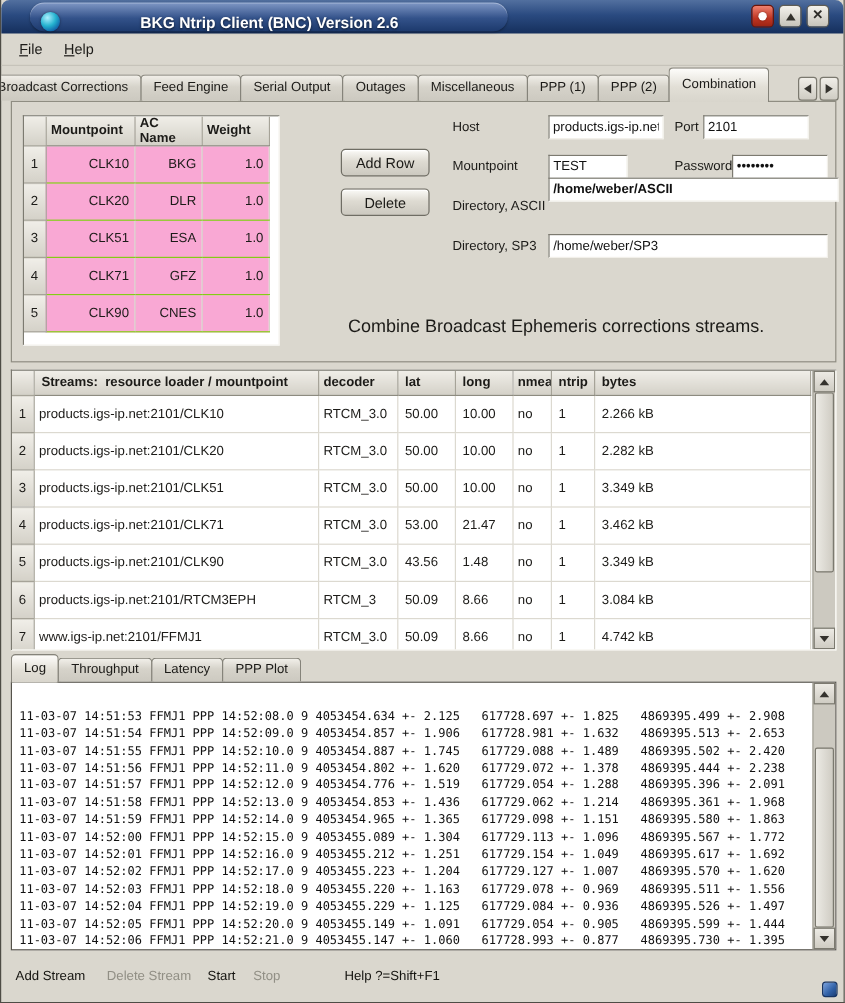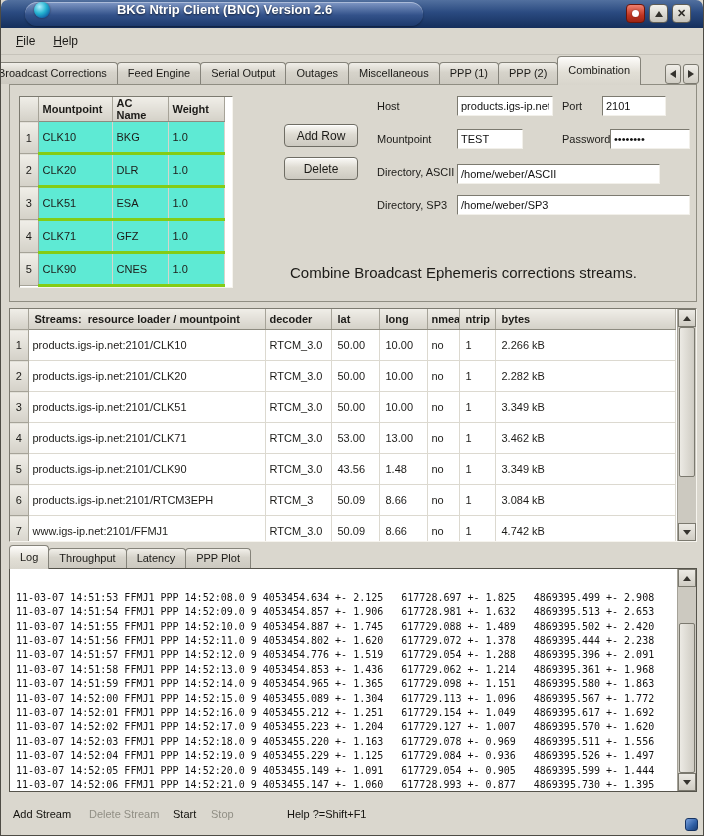--- a/index.html
+++ b/index.html
@@ -9,21 +9,21 @@
     border:1px solid #4e4c45;border-top:none;
     font-family:"Liberation Sans",sans-serif;color:#1c1b18;
   }
   
   #titlebar{position:absolute;top:0;left:0;right:0;height:28px;
     background:linear-gradient(180deg,#52709f 0%,#2a4a80 45%,#152f5c 100%);
     border-radius:7px 7px 0 0;}
   .title-blob{position:absolute;left:24px;top:2px;width:398px;height:24px;border-radius:12px;
     background:linear-gradient(180deg,#8199c6 0%,#33528a 55%,#1d3a6d 100%);
     box-shadow:inset 0 1px 0 rgba(255,255,255,.35), 0 1px 2px rgba(0,0,0,.35);
-    display:flex;align-items:flex-start;}
+    display:flex;align-items:flex-end;}
   .app-icon{width:16px;height:16px;margin-left:9px;border-radius:50%;
     background:radial-gradient(circle at 35% 30%,#aeefff,#24b2cf 45%,#0c4fa0 85%);
     box-shadow:0 0 2px rgba(0,0,0,.5);}
   .title-text{flex:1;text-align:center;color:#fff;font-weight:bold;font-size:13px;
     text-shadow:0 1px 2px rgba(0,0,0,.65);padding-right:24px;white-space:nowrap;overflow:hidden;}
   .win-btns{position:absolute;right:12px;top:4px;display:flex;gap:4px;}
   .wbtn{width:19px;height:19px;border-radius:4px;box-sizing:border-box;
     background:linear-gradient(180deg,#f4f2ec,#c6c3ba);border:1px solid #5f5d55;
     display:flex;align-items:center;justify-content:center;cursor:default;}
   .wbtn.red{background:linear-gradient(180deg,#ef8170,#c03522 60%,#9c2413);border-color:#6b150a;}
@@ -53,21 +53,21 @@
   .frame{position:absolute;left:8px;width:688px;box-sizing:border-box;border:1px solid #8f8d82;z-index:1;}
   #combo-frame{top:84px;height:218px;background:#dad7ce;}
   
   #mini-wrap{position:absolute;left:9px;top:11px;width:214px;height:192px;background:#fff;box-sizing:border-box;
     border:1px solid;border-color:#7c7a70 #f6f4ee #f6f4ee #7c7a70;overflow:hidden;}
   table{border-collapse:collapse;table-layout:fixed;}
   #mini-table{width:204px;font-size:11px;}
   #mini-table th{background:linear-gradient(#f0eee8,#d4d1c8);border-right:1px solid #a6a398;border-bottom:1px solid #8d8b80;
     font-weight:bold;height:21px;text-align:left;padding:0 4px;font-size:11px;}
   #mini-table th.rownum{font-weight:normal;text-align:center;padding:0;border-bottom:1px solid #a6a398;}
-  #mini-table td{height:30px;border-right:1px solid #d7d4cb;border-bottom:3px solid #84cc16;padding:0 4px;background:#5eead4;}
+  #mini-table td{height:30px;border-right:1px solid #d7d4cb;border-bottom:1px solid #84cc16;padding:0 4px;background:#f9a8d4;text-align:right;}
   
   .pushbtn{position:absolute;width:74px;height:23px;box-sizing:border-box;
     background:linear-gradient(180deg,#fbfaf7 0%,#dedbd2 45%,#ccc9c0 100%);
     border:1px solid #6f6d64;border-radius:4px;font-size:12px;font-family:inherit;color:#1c1b18;
     box-shadow:inset 0 1px 0 #fff;}
   .flabel{position:absolute;font-size:11px;line-height:20px;white-space:nowrap;}
   .tinput{position:absolute;height:20px;box-sizing:border-box;background:#fff;color:#111;
     border:1px solid;border-color:#7c7a70 #f2f0ea #f2f0ea #7c7a70;font-size:11px;padding:0 3px;font-family:inherit;}
   #combo-note{position:absolute;left:280px;top:179px;font-size:15px;}
   
@@ -202,29 +202,29 @@
         </tbody>
       </table>
     </div>
 
     <button class="pushbtn" style="left:274px;top:39px;">Add Row</button>
     <button class="pushbtn" style="left:274px;top:72px;">Delete</button>
 
     <span class="flabel" style="left:367px;top:11px;">Host</span>
     <input class="tinput" style="left: 447px; top: 11px; width: 96px;" type="text" value="products.igs-ip.net">
     <span class="flabel" style="left:552px;top:11px;">Port</span>
-    <input class="tinput" style="left: 592px; top: 11px; width: 64px;" type="text" value="2101">
+    <input class="tinput" style="left: 576px; top: 11px; width: 88px;" type="text" value="2101">
 
     <span class="flabel" style="left:367px;top:44px;">Mountpoint</span>
     <input class="tinput" style="left: 447px; top: 44px; width: 66px;" type="text" value="TEST">
     <span class="flabel" style="left:552px;top:44px;">Password</span>
     <input class="tinput" style="left: 600px; top: 44px; width: 80px;" type="text" value="••••••••">
 
     <span class="flabel" style="left:367px;top:77px;">Directory, ASCII</span>
-    <input class="tinput" style="left: 447px; top: 79px; width: 203px;" type="text" value="/home/weber/ASCII">
+    <input class="tinput" style="left: 447px; top: 63px; width: 242px; font-weight: bold;" type="text" value="/home/weber/ASCII">
 
     <span class="flabel" style="left:367px;top:110px;">Directory, SP3</span>
     <input class="tinput" style="left: 447px; top: 110px; width: 233px;" type="text" value="/home/weber/SP3">
 
     <span id="combo-note">Combine Broadcast Ephemeris corrections streams.</span>
   </div>
 
   <div id="streams-frame" class="frame">
     <table id="streams-table">
       <colgroup>
@@ -278,21 +278,21 @@
             <td class="pad6">10.00</td>
             <td>no</td>
             <td class="pad6">1</td>
             <td class="pad6">3.349 kB</td>
           </tr>
           <tr>
             <th class="rownum">4</th>
             <td>products.igs-ip.net:2101/CLK71</td>
             <td>RTCM_3.0</td>
             <td class="pad6">53.00</td>
-            <td class="pad6">13.00</td>
+            <td class="pad6">21.47</td>
             <td>no</td>
             <td class="pad6">1</td>
             <td class="pad6">3.462 kB</td>
           </tr>
           <tr>
             <th class="rownum">5</th>
             <td>products.igs-ip.net:2101/CLK90</td>
             <td>RTCM_3.0</td>
             <td class="pad6">43.56</td>
             <td class="pad6">1.48</td>

